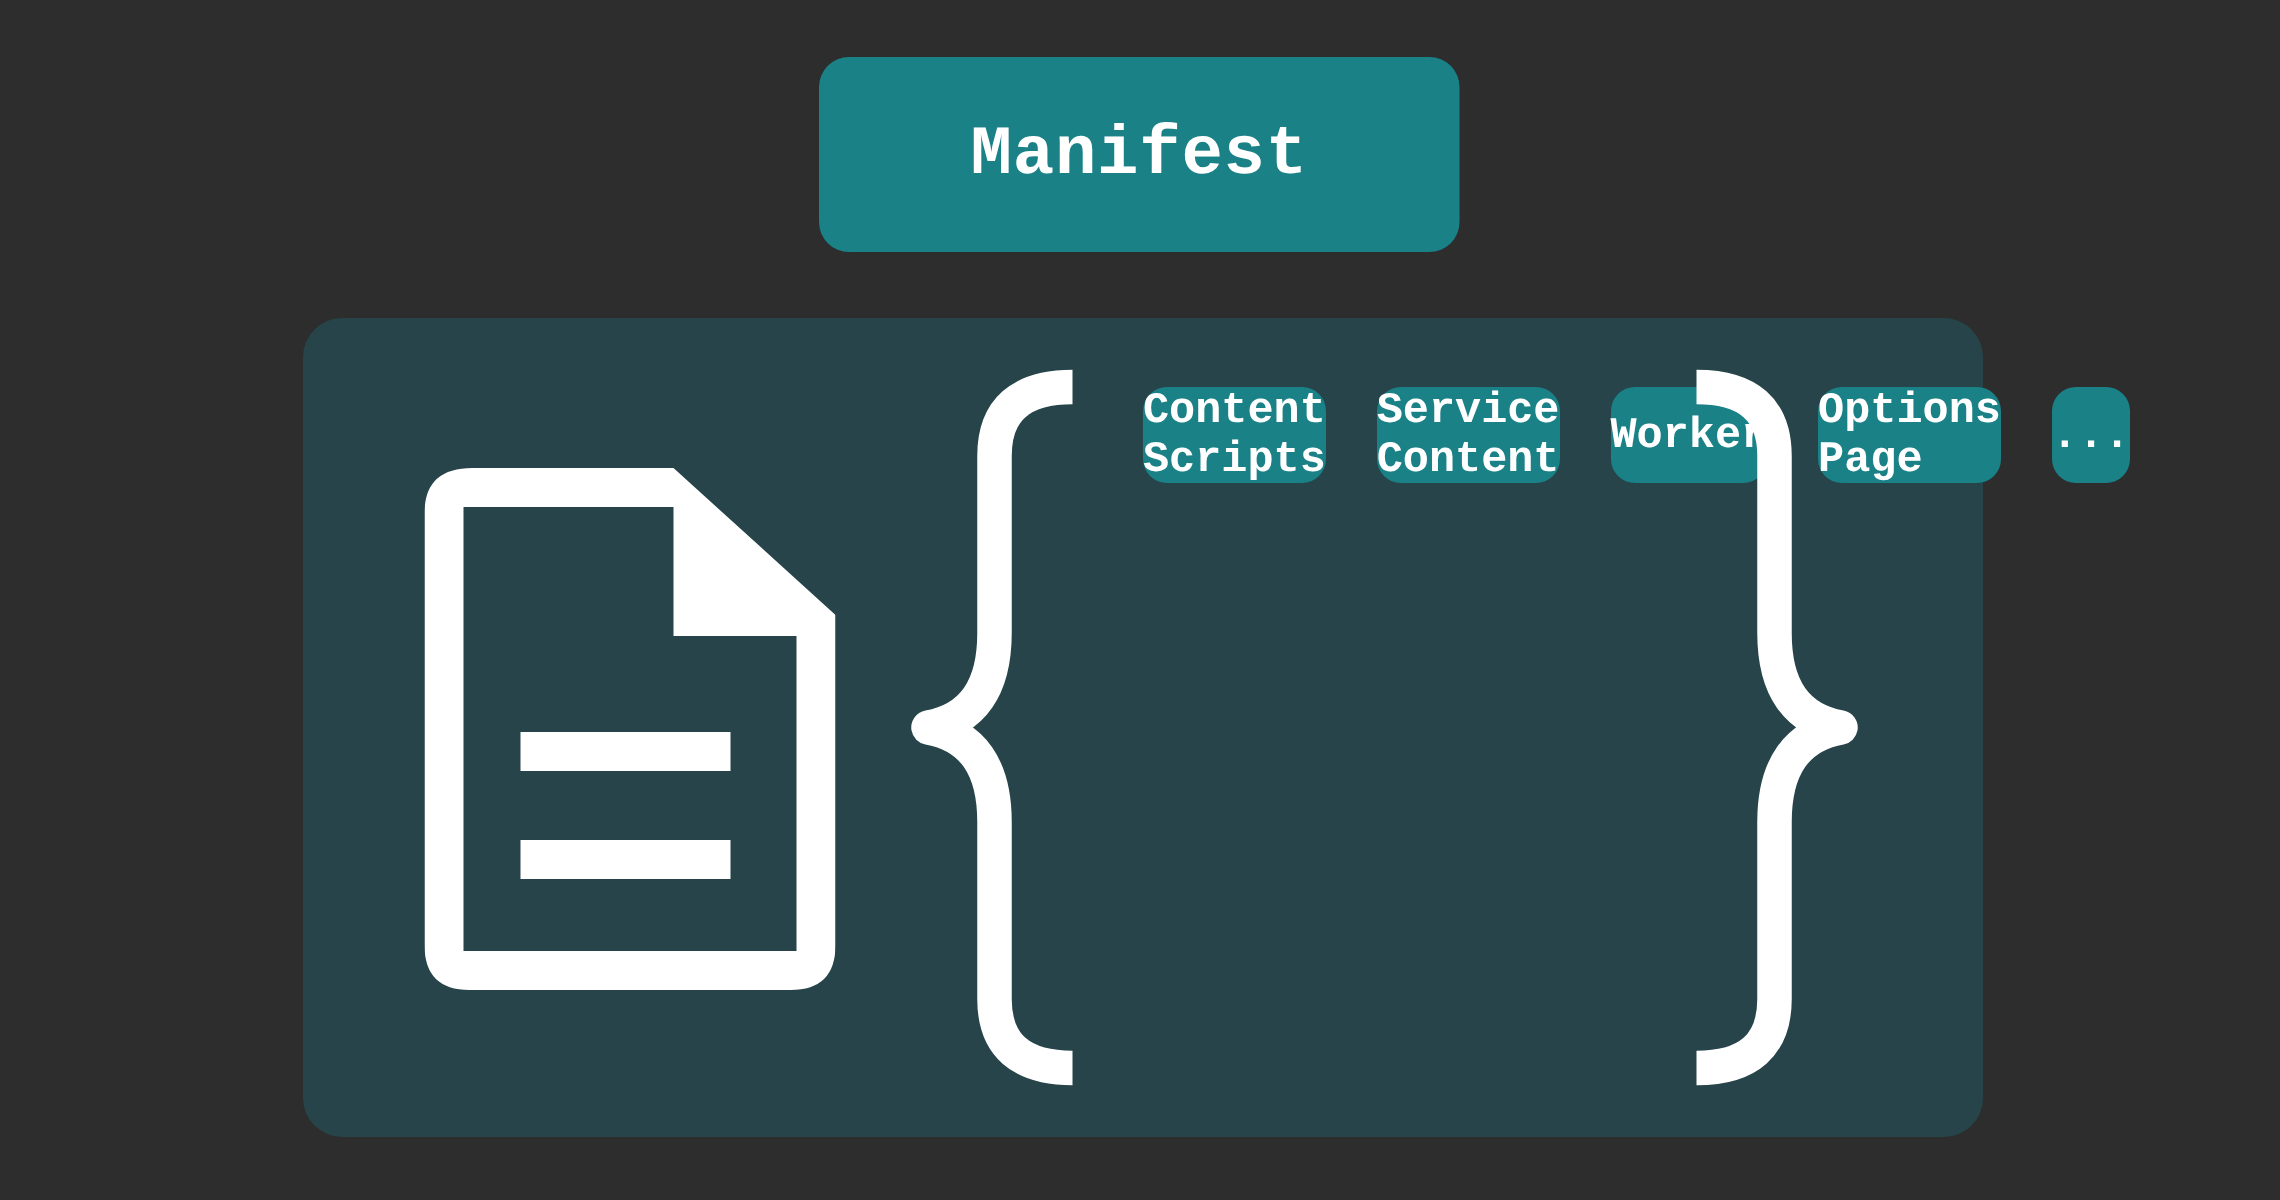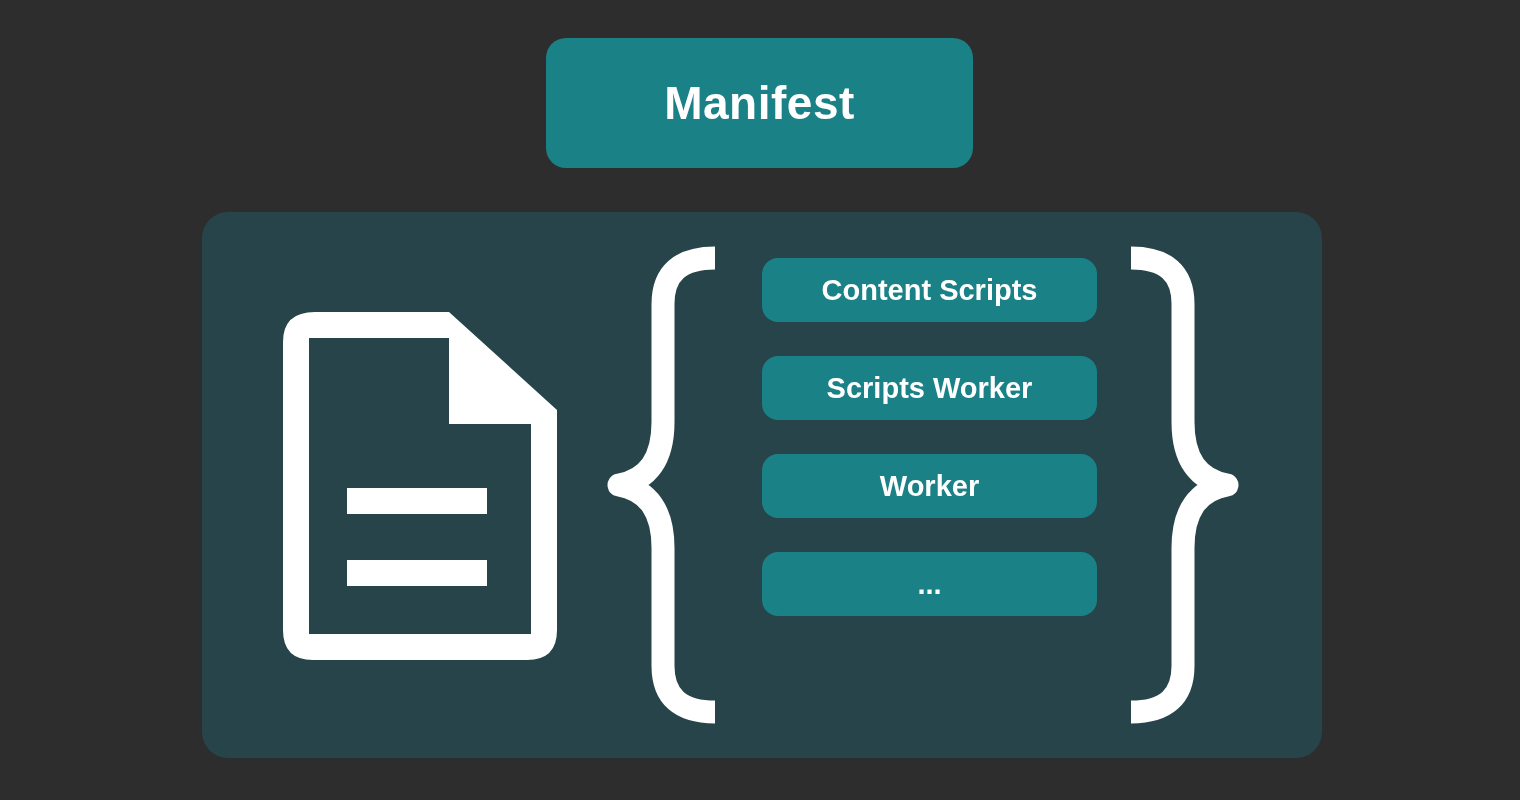--- a/index.html
+++ b/index.html
@@ -6,41 +6,41 @@
     --background:#2d2d2d;
     --panel:#264449;
     --accent:#1a8187;
     --text:#ffffff;
   }
   html,body{margin:0;padding:0;}
   body{background:var(--background);}
   .canvas{
     position:relative;width:1520px;height:800px;overflow:hidden;
     background:var(--background);
-    font-family:Liberation Sans, sans-serif;
+    font-family:Liberation Mono, monospace;
   }
   .manifest-box{
     position:absolute;left:546px;top:38px;width:427px;height:130px;
     background:var(--accent);border-radius:20px;
     display:flex;align-items:center;justify-content:center;
   }
   .manifest-box .label{
     color:var(--text);font-size:46px;font-weight:bold;letter-spacing:.5px;
   }
   .panel{
     position:absolute;left:202px;top:212px;width:1120px;height:546px;
     background:var(--panel);border-radius:26px;
   }
   .doc-icon{position:absolute;left:81px;top:100px;width:274px;height:348px;}
   .brace{position:absolute;top:34px;width:117px;height:478px;}
   .brace.left{left:401px;}
   .brace.right{left:924px;}
   .pills{
     position:absolute;left:560px;top:46px;width:335px;
-    display:flex;flex-direction:column;gap:34px;
+    display:flex;gap:34px;
   }
   .pill{
     height:64px;background:var(--accent);border-radius:16px;
     display:flex;align-items:center;justify-content:center;
   }
   .pill .label{color:var(--text);font-size:29px;font-weight:bold;}
 </style>
 </head>
 <body>
 
@@ -61,24 +61,27 @@
 
     <svg class="brace left" viewBox="0 0 117 478" xmlns="http://www.w3.org/2000/svg">
       <path d="M112 12 Q60 12 60 58 L60 176 Q60 231 16 239 Q60 247 60 302 L60 420 Q60 466 112 466" fill="none" stroke="var(--text)" stroke-width="23" stroke-linejoin="round" stroke-linecap="butt"></path>
     </svg>
 
     <div class="pills">
       <div class="pill">
         <span class="label">Content Scripts</span>
       </div>
       <div class="pill">
-        <span class="label">Scripts Worker</span>
+        <span class="label">Service Content</span>
       </div>
       <div class="pill">
         <span class="label">Worker</span>
+      </div>
+      <div class="pill">
+        <span class="label">Options Page</span>
       </div>
       <div class="pill">
         <span class="label">...</span>
       </div>
     </div>
 
     <svg class="brace right" viewBox="0 0 117 478" xmlns="http://www.w3.org/2000/svg">
       <path d="M5 12 Q57 12 57 58 L57 176 Q57 231 101 239 Q57 247 57 302 L57 420 Q57 466 5 466" fill="none" stroke="var(--text)" stroke-width="23" stroke-linejoin="round" stroke-linecap="butt"></path>
     </svg>
 

